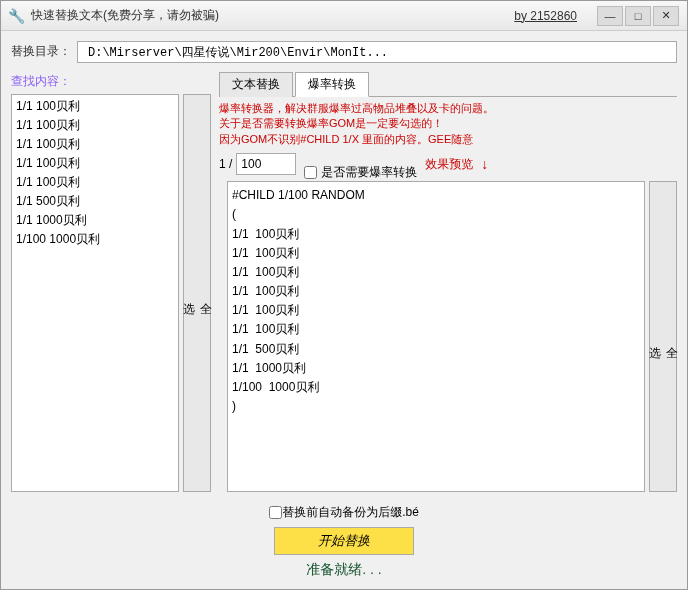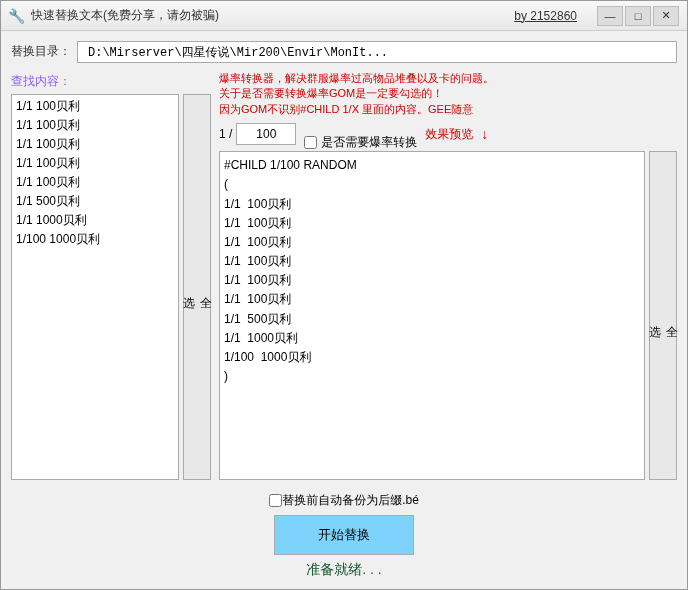--- a/index.html
+++ b/index.html
@@ -210,21 +210,21 @@
       align-items: center;
       gap: 4px;
       font-size: 12px;
     }
     .boom-input {
       width: 60px;
       height: 22px;
       border: 1px solid #aaa;
       padding: 2px 4px;
       font-size: 12px;
-      text-align: center;
+      text-align: left;
     }
     .checkbox-label {
       display: flex;
       align-items: center;
       gap: 4px;
       font-size: 12px;
       cursor: pointer;
       margin-top: 17px;
     }
     .preview-link {
@@ -236,20 +236,21 @@
     .preview-arrow {
       color: #cc0000;
       font-size: 14px;
       font-weight: bold;
     }
 
     .right-list-container {
       flex: 1;
       display: flex;
       gap: 4px;
+      margin-left: 8px;
     }
     .right-list-box {
       flex: 1;
       border: 1px solid #aaa;
       background: white;
       overflow: auto;
       font-size: 12px;
       padding: 4px;
       min-height: 200px;
     }
@@ -286,26 +287,27 @@
       padding-top: 4px;
     }
     .backup-row {
       display: flex;
       align-items: center;
       gap: 0;
       font-size: 12px;
     }
     .start-btn {
       width: 140px;
-      height: 40px;
-      background: #7dd3fc;
+      height: 28px;
+      background: #fde047;
       border: 1px solid #aaa;
       cursor: pointer;
       font-size: 13px;
       font-family: inherit;
+      font-style: italic;
     }
     .status-text {
       font-size: 14px;
       color: #14532d;
     }
   </style>
 </head>
 <body>
 
 <div class="window">
@@ -344,20 +346,24 @@
               <div class="list-item">1/1  500贝利</div>
               <div class="list-item">1/1  1000贝利</div>
               <div class="list-item">1/100  1000贝利</div>
             </div>
           <button class="select-all-btn">全<br>选</button>
         </div>
       </div>
 
       <div class="right-panel">
 
+        <div class="tab-bar">
+          <div class="tab">文本替换</div>
+          <div class="tab active">爆率转换</div>
+        </div>
 
         <div class="tab-content">
 
           <div class="info-text">
             <span>爆率转换器，解决群服爆率过高物品堆叠以及卡的问题。</span><br>
             <span>关于是否需要转换爆率GOM是一定要勾选的！</span><br>
             <span>因为GOM不识别#CHILD 1/X 里面的内容。GEE随意</span>
           </div>
 
           <div class="boom-row">

